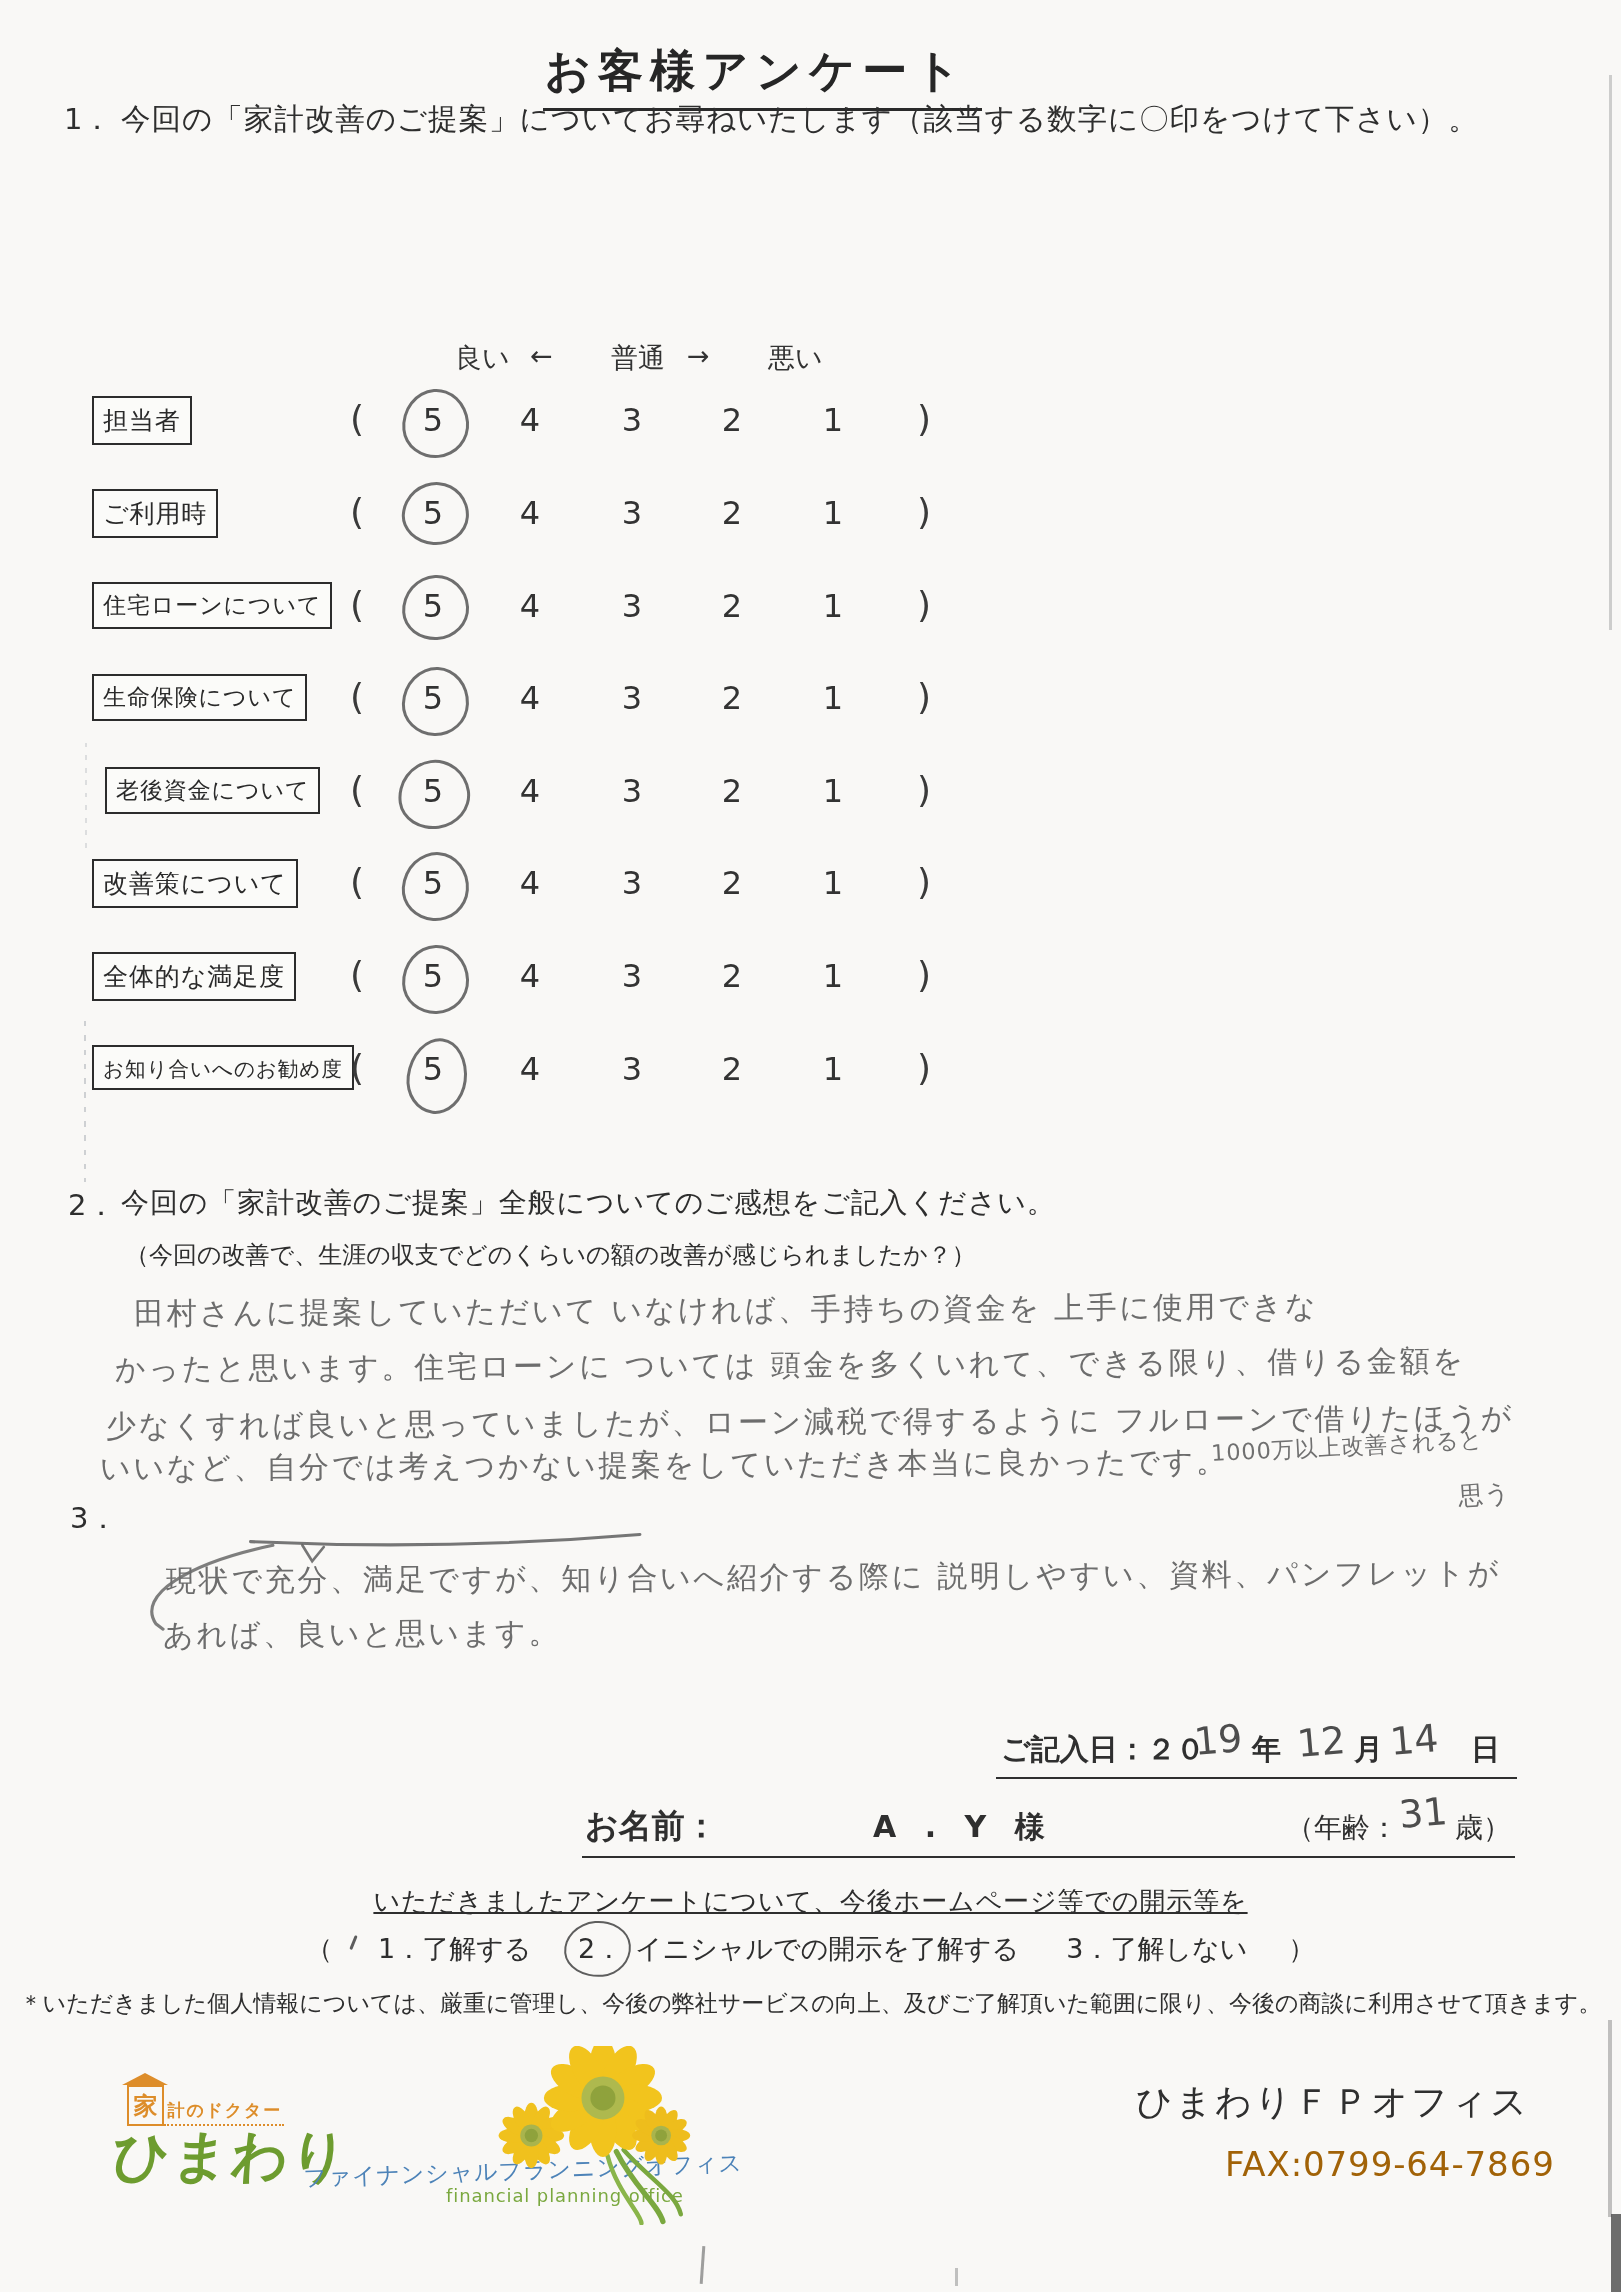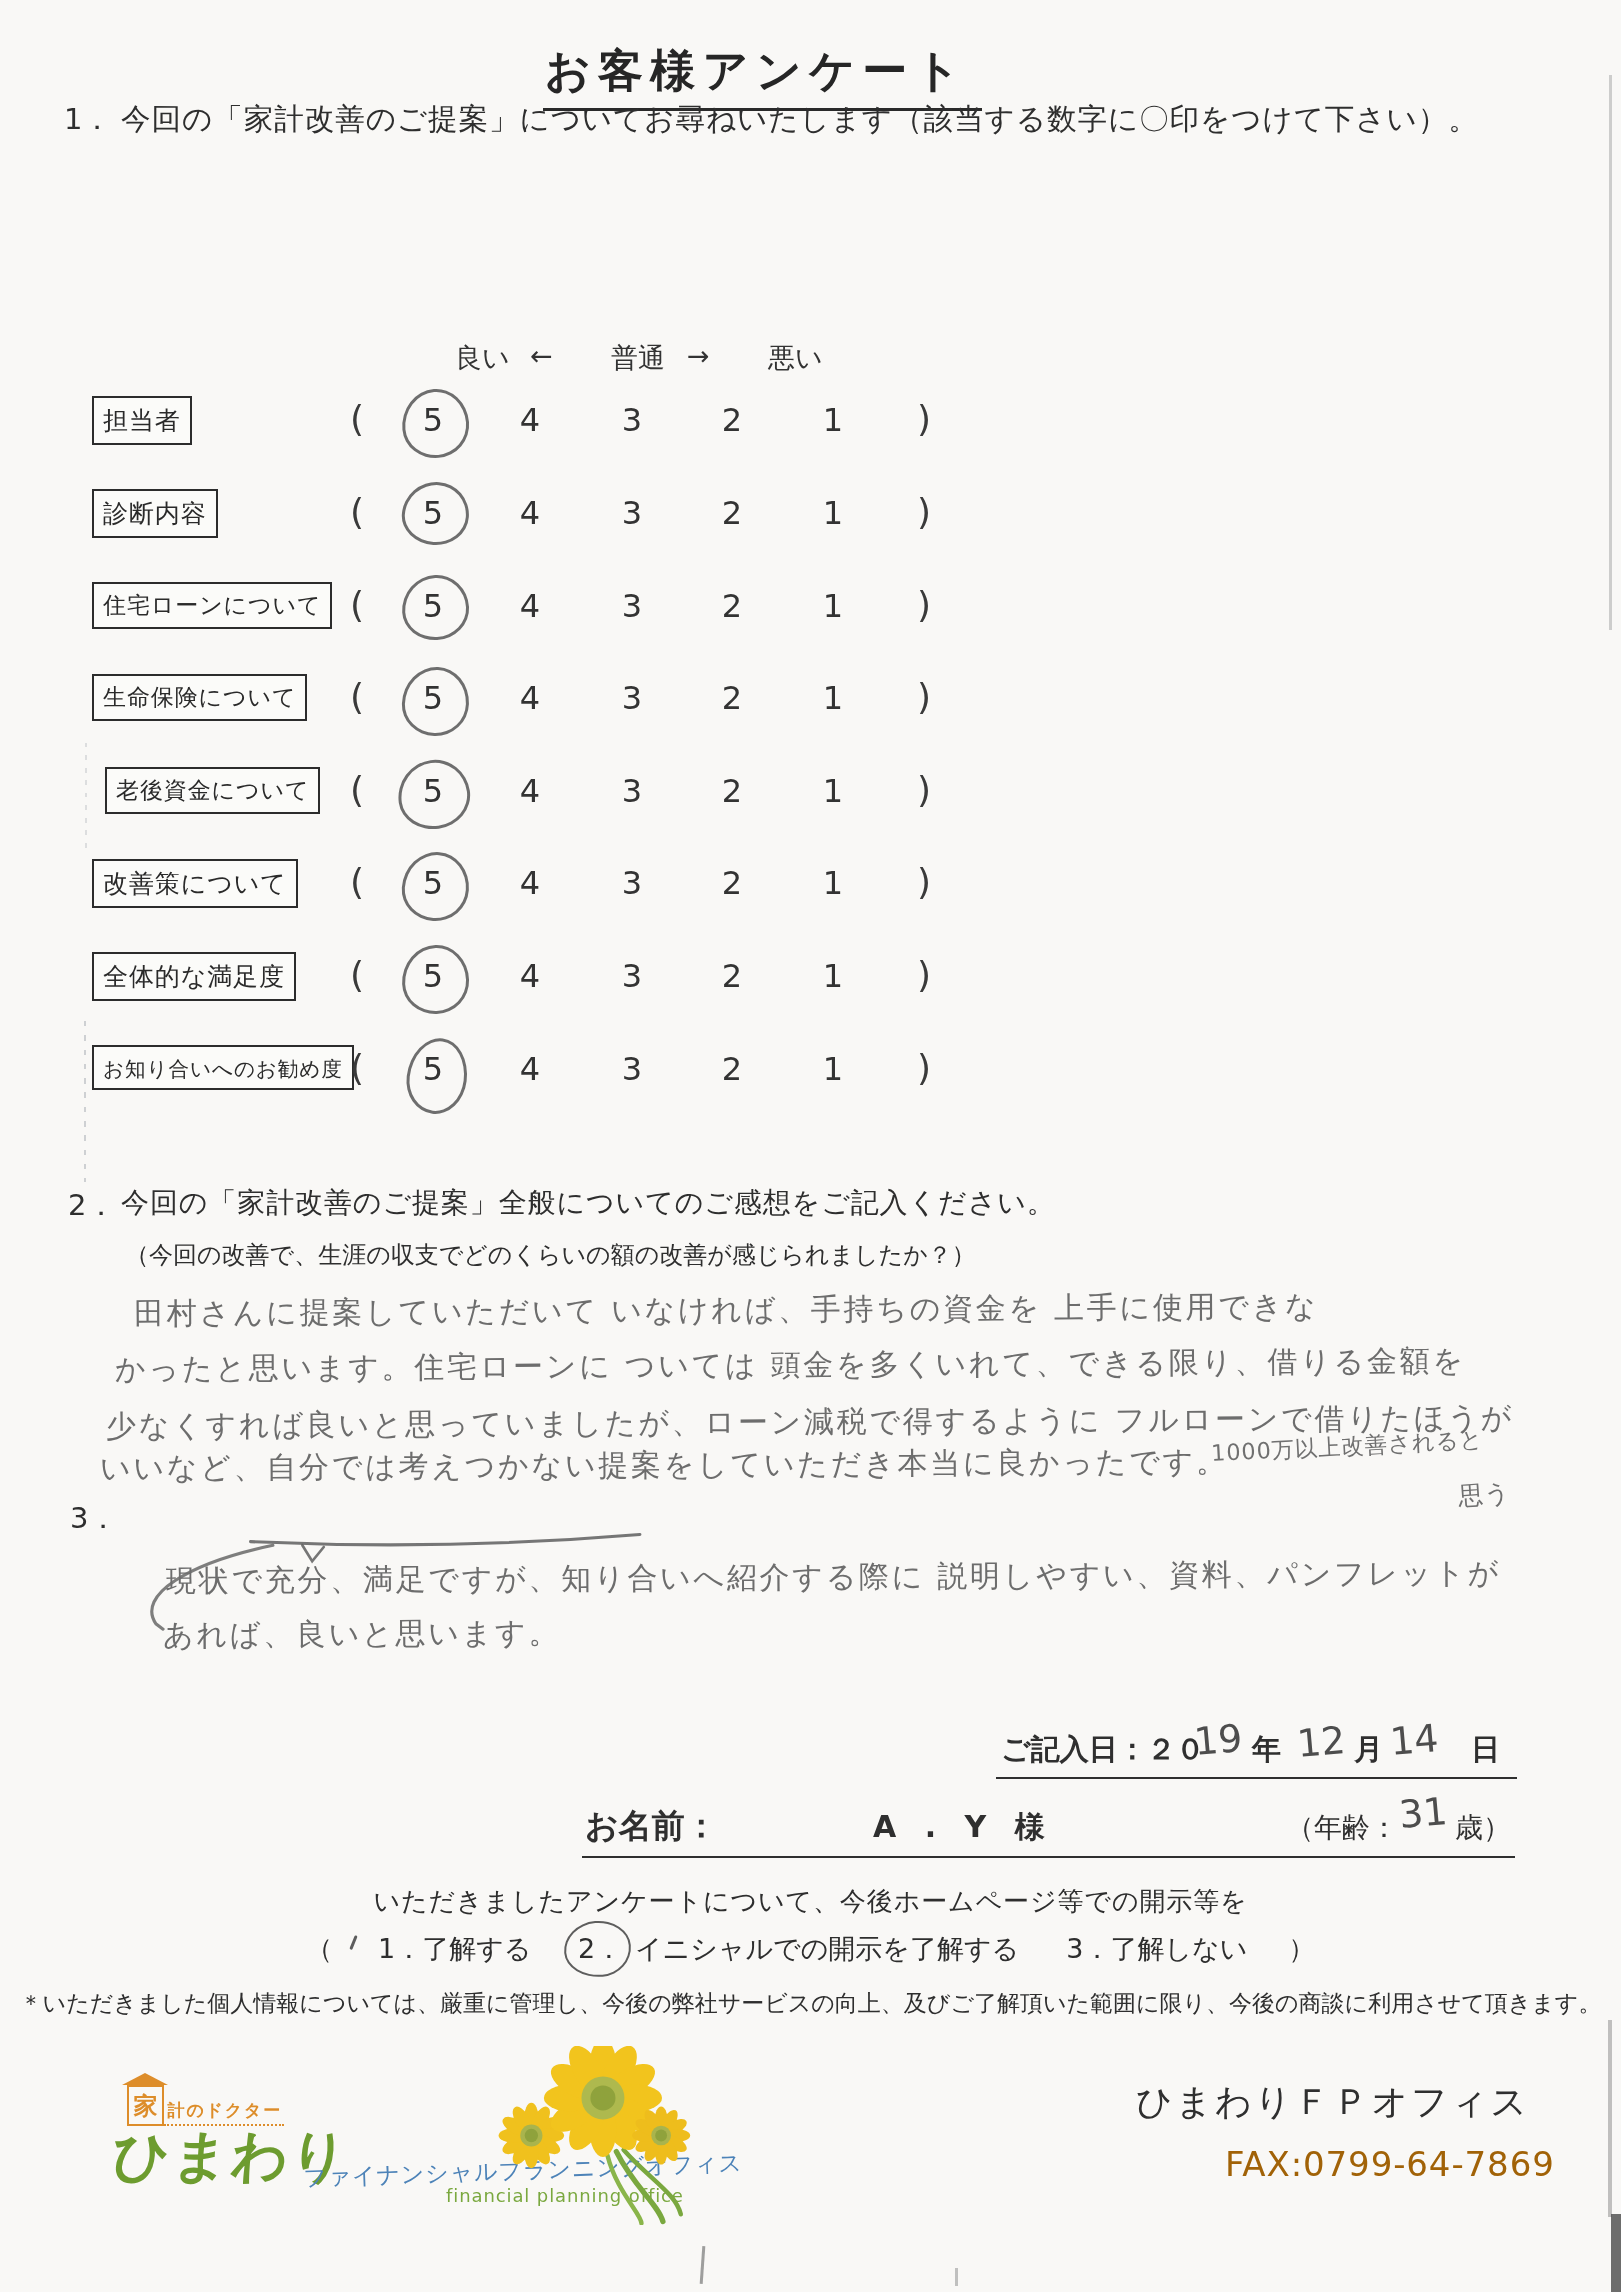--- a/index.html
+++ b/index.html
@@ -93,21 +93,21 @@
     <span class="rcell" style="left:406px;">5</span>
     <span class="rcell" style="left:503px;">4</span>
     <span class="rcell" style="left:605px;">3</span>
     <span class="rcell" style="left:705px;">2</span>
     <span class="rcell" style="left:806px;">1</span>
     <span class="rcell rparen" style="left:897px;">)</span>
     <span class="circ5" style="transform:rotate(-5deg);"></span>
   </div>
 
   <div class="rrow" style="top:489px;">
-    <span class="rlabel">診断内容</span>
+    <span class="rlabel">ご利用時</span>
     <span class="rcell rparen" style="left:330px;">(</span>
     <span class="rcell" style="left:406px;">5</span>
     <span class="rcell" style="left:503px;">4</span>
     <span class="rcell" style="left:605px;">3</span>
     <span class="rcell" style="left:705px;">2</span>
     <span class="rcell" style="left:806px;">1</span>
     <span class="rcell rparen" style="left:897px;">)</span>
     <span class="circ5" style="transform:rotate(4deg);height:57px;"></span>
   </div>
 
@@ -214,21 +214,21 @@
   <div class="abs" style="left:1471px;top:1730px;font-size:29px;font-weight:bold;">日</div>
   <div class="uline" style="left:996px;top:1777px;width:521px;"></div>
 
   <div class="abs" style="left:585px;top:1804px;font-size:33px;font-weight:bold;">お名前：</div>
   <div class="abs" style="left:873px;top:1807px;font-size:30px;font-weight:bold;letter-spacing:9px;">A . Y 様</div>
   <div class="abs" style="left:1286px;top:1809px;font-size:28px;">（年齢：</div>
   <div class="abs hw-num" style="left:1399px;top:1791px;">31</div>
   <div class="abs" style="left:1455px;top:1809px;font-size:28px;">歳）</div>
   <div class="uline" style="left:582px;top:1856px;width:933px;border-top-width:2.2px;"></div>
 
-  <div class="abs center-line" style="top:1884px;font-size:26px;color:#2e2e2e;letter-spacing:0.9px;">いただきましたアンケートについて、今後ホームページ等での開示等を</div>
+  <div class="abs center-line" style="top:1884px;font-size:26px;color:#2e2e2e;letter-spacing:0.9px;text-decoration:underline;">いただきましたアンケートについて、今後ホームページ等での開示等を</div>
   <div class="abs center-line disc2" style="top:1931px;">
     <span>（</span>
     <span class="stray"></span>
     <span>1．了解する</span>
     <span class="opt2wrap">
       <span>2．</span>
       <span class="circ2"></span>
     </span>
     <span>イニシャルでの開示を了解する</span>
     <span style="margin-left:47px;">3．了解しない</span>

